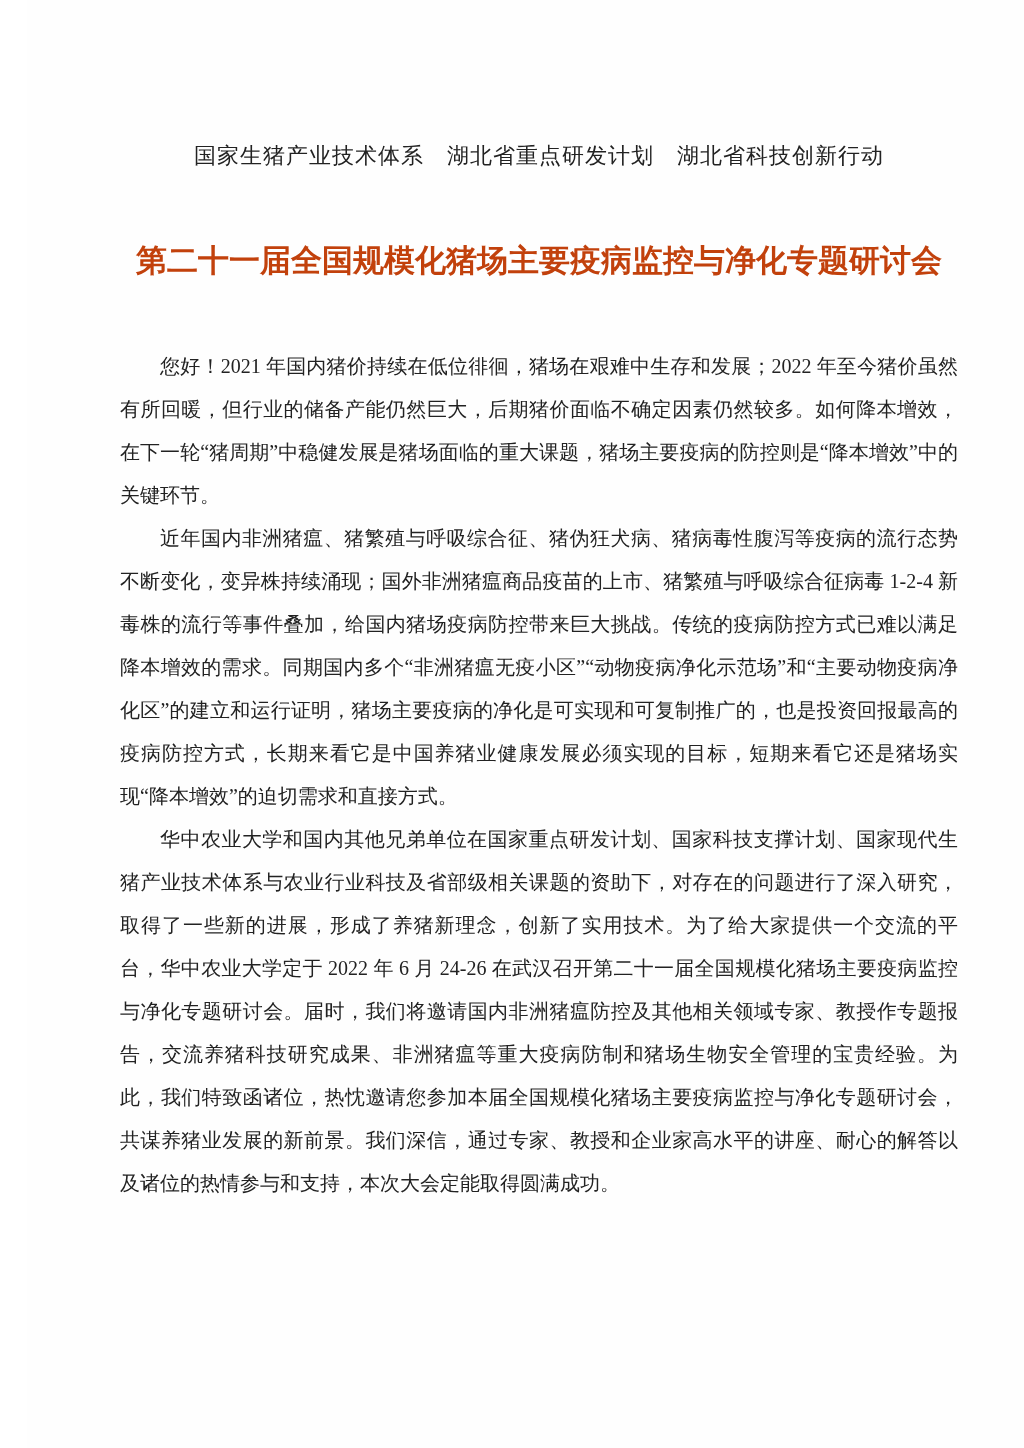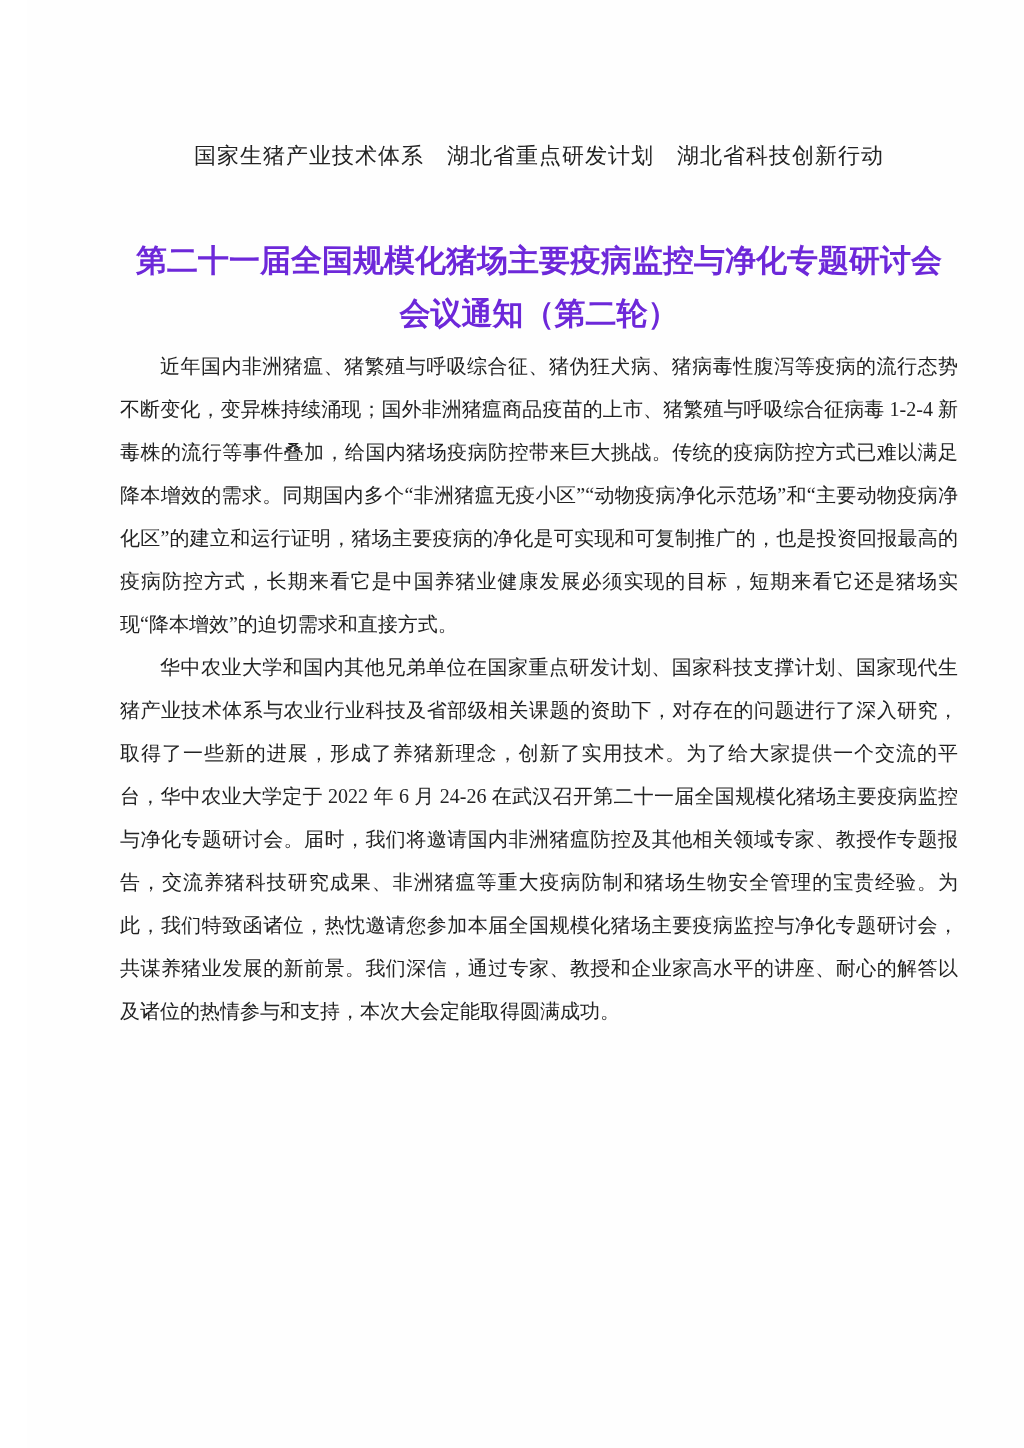--- a/index.html
+++ b/index.html
@@ -33,21 +33,21 @@
   .doc-title {
     position: absolute;
     top: 234px;
     left: 40px;
     right: 40px;
     margin: 0;
     text-align: center;
     font-size: 31px;
     font-weight: 700;
     line-height: 53px;
-    color: #6d28d9;
+    color: #c2410c;
   }
   .title-line {
     display: block;
   }
   .doc-body {
     position: absolute;
     top: 345px;
     left: 93px;
     width: 838px;
     font-size: 20px;
@@ -67,21 +67,21 @@
 </style>
 </head>
 <body>
 
 <div class="page">
 
   <div class="doc-header">国家生猪产业技术体系　湖北省重点研发计划　湖北省科技创新行动</div>
 
   <h1 class="doc-title">
     <span class="title-line">第二十一届全国规模化猪场主要疫病监控与净化专题研讨会</span>
-    <span class="title-line">会议通知（第二轮）</span>
   </h1>
 
   <div class="doc-body">
+    <p class="para">您好！2021 年国内猪价持续在低位徘徊，猪场在艰难中生存和发展；2022 年至今猪价虽然有所回暖，但行业的储备产能仍然巨大，后期猪价面临不确定因素仍然较多。如何降本增效，在下一轮“猪周期”中稳健发展是猪场面临的重大课题，猪场主要疫病的防控则是“降本增效”中的关键环节。</p>
     <p class="para">近年国内非洲猪瘟、猪繁殖与呼吸综合征、猪伪狂犬病、猪病毒性腹泻等疫病的流行态势不断变化，变异株持续涌现；国外非洲猪瘟商品疫苗的上市、猪繁殖与呼吸综合征病毒 1-2-4 新毒株的流行等事件叠加，给国内猪场疫病防控带来巨大挑战。传统的疫病防控方式已难以满足降本增效的需求。同期国内多个“非洲猪瘟无疫小区”“动物疫病净化示范场”和“主要动物疫病净化区”的建立和运行证明，猪场主要疫病的净化是可实现和可复制推广的，也是投资回报最高的疫病防控方式，长期来看它是中国养猪业健康发展必须实现的目标，短期来看它还是猪场实现“降本增效”的迫切需求和直接方式。</p>
     <p class="para">华中农业大学和国内其他兄弟单位在国家重点研发计划、国家科技支撑计划、国家现代生猪产业技术体系与农业行业科技及省部级相关课题的资助下，对存在的问题进行了深入研究，取得了一些新的进展，形成了养猪新理念，创新了实用技术。为了给大家提供一个交流的平台，华中农业大学定于 2022 年 6 月 24-26 在武汉召开第二十一届全国规模化猪场主要疫病监控与净化专题研讨会。届时，我们将邀请国内非洲猪瘟防控及其他相关领域专家、教授作专题报告，交流养猪科技研究成果、非洲猪瘟等重大疫病防制和猪场生物安全管理的宝贵经验。为此，我们特致函诸位，热忱邀请您参加本届全国规模化猪场主要疫病监控与净化专题研讨会，共谋养猪业发展的新前景。我们深信，通过专家、教授和企业家高水平的讲座、耐心的解答以及诸位的热情参与和支持，本次大会定能取得圆满成功。</p>
   </div>
 
 </div>
 
 </body></html>

